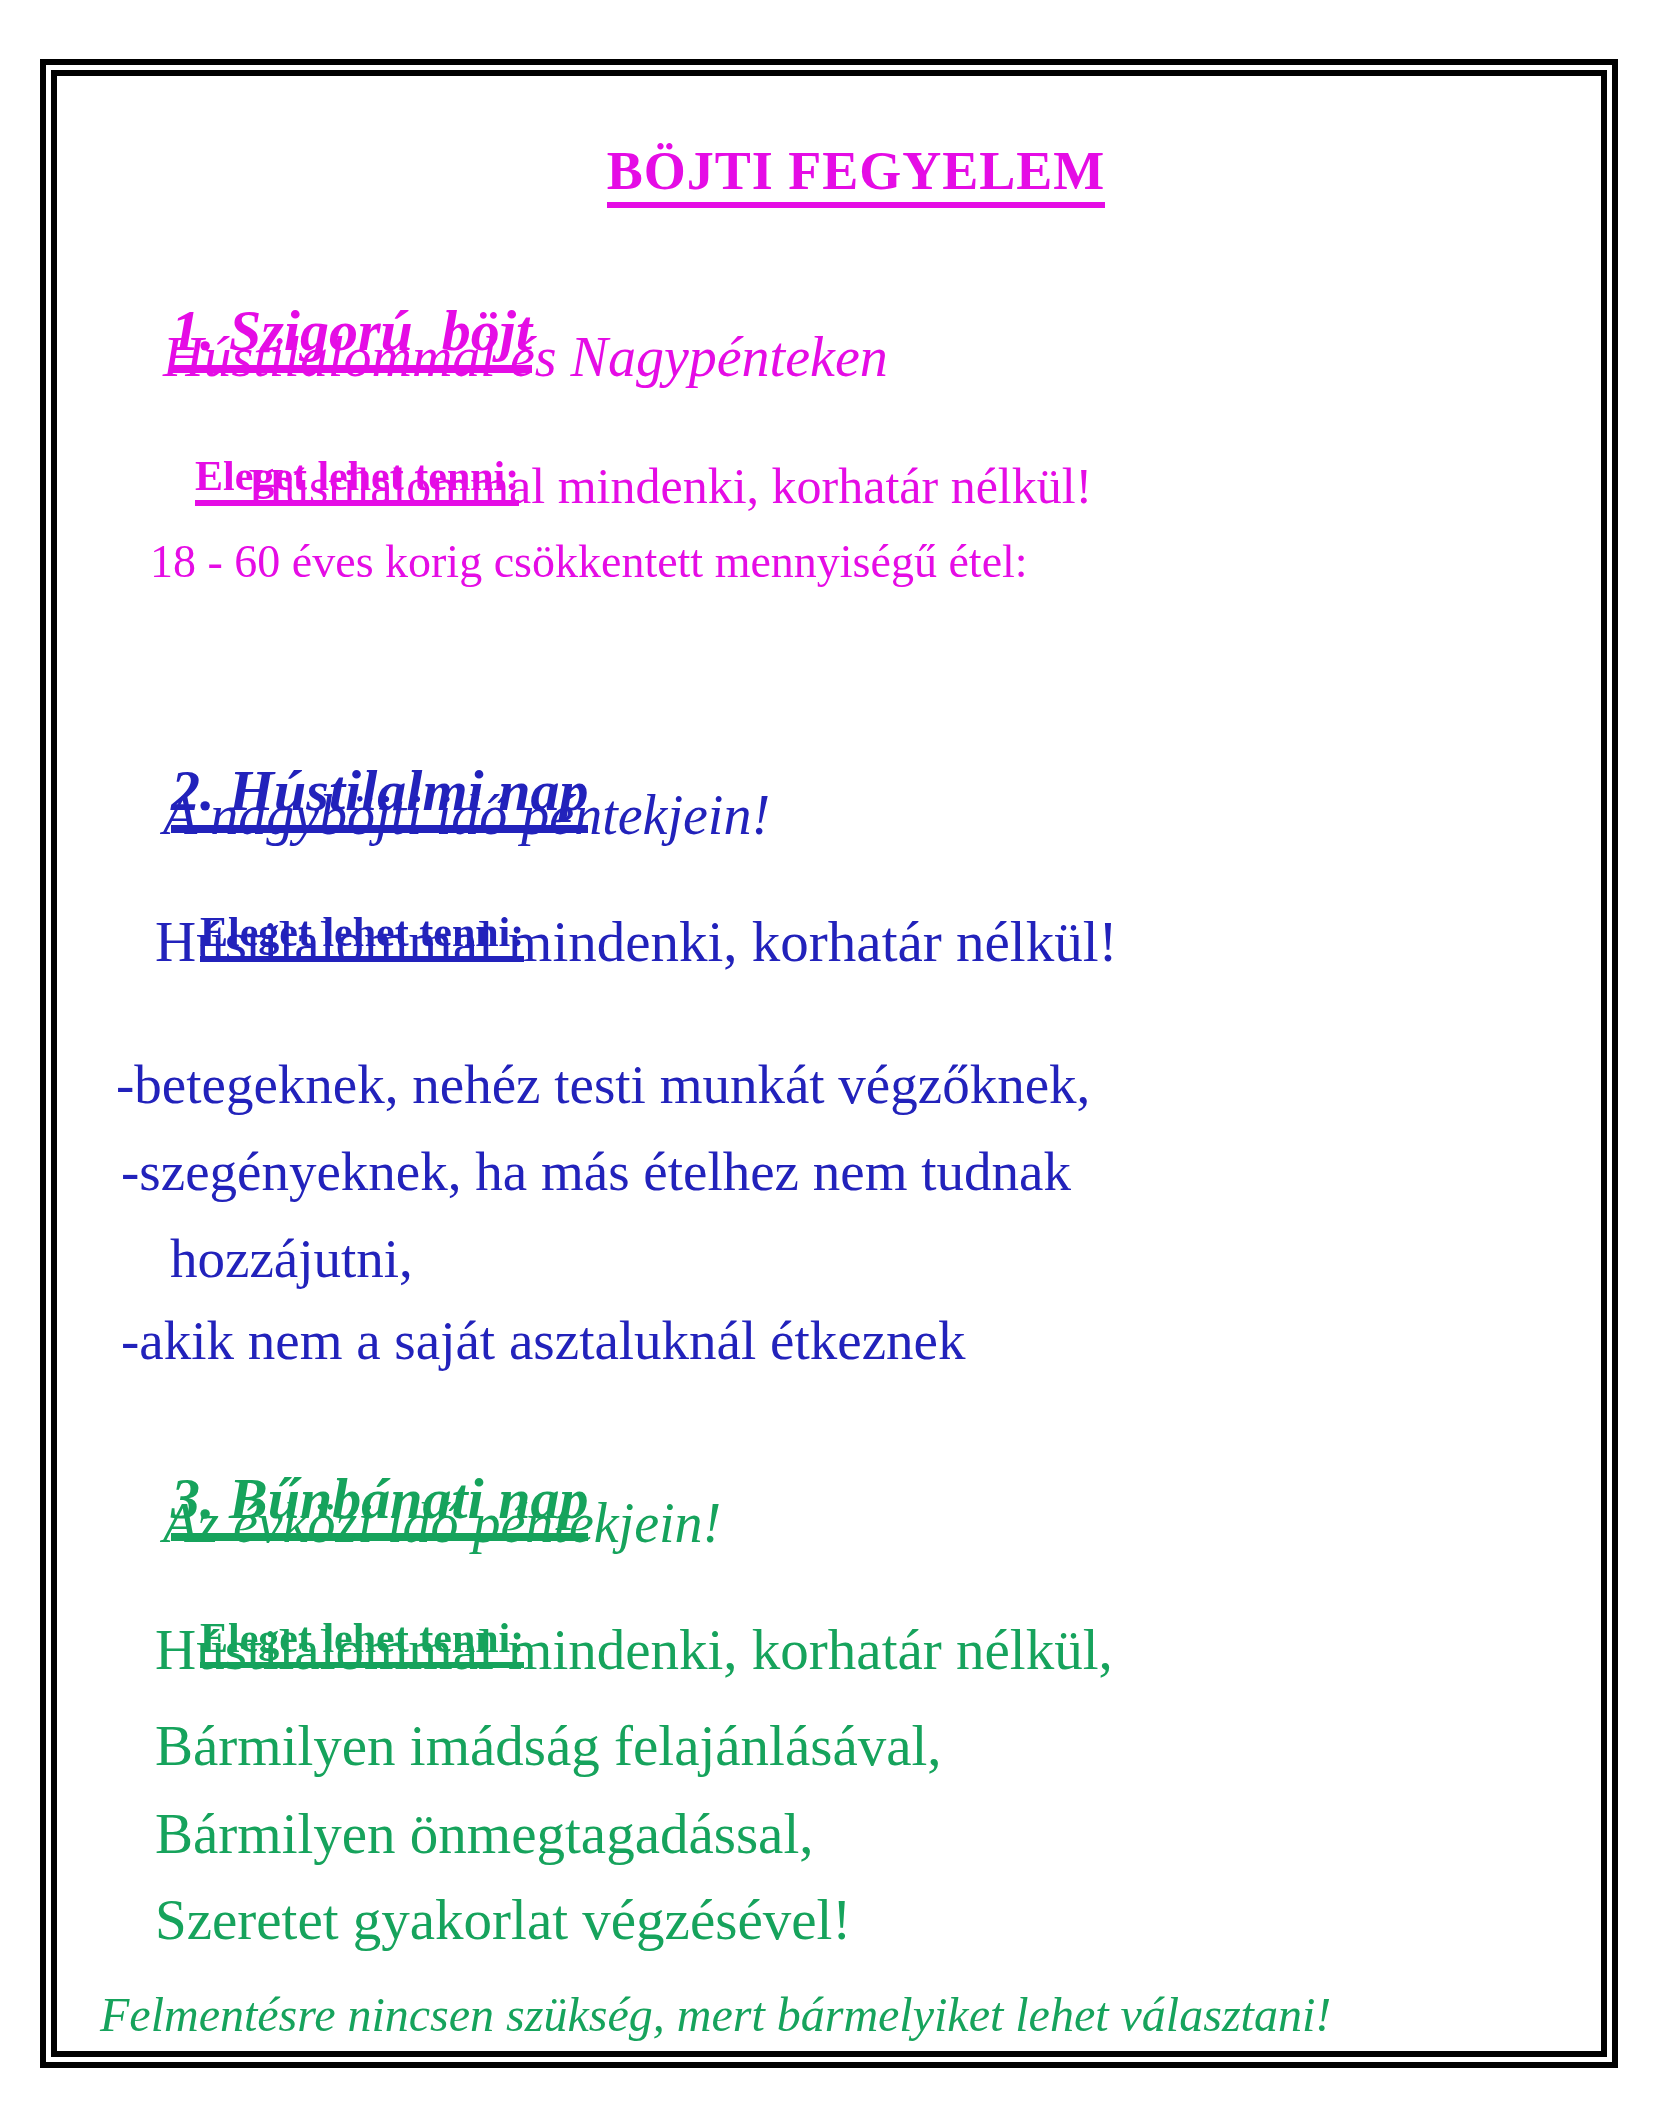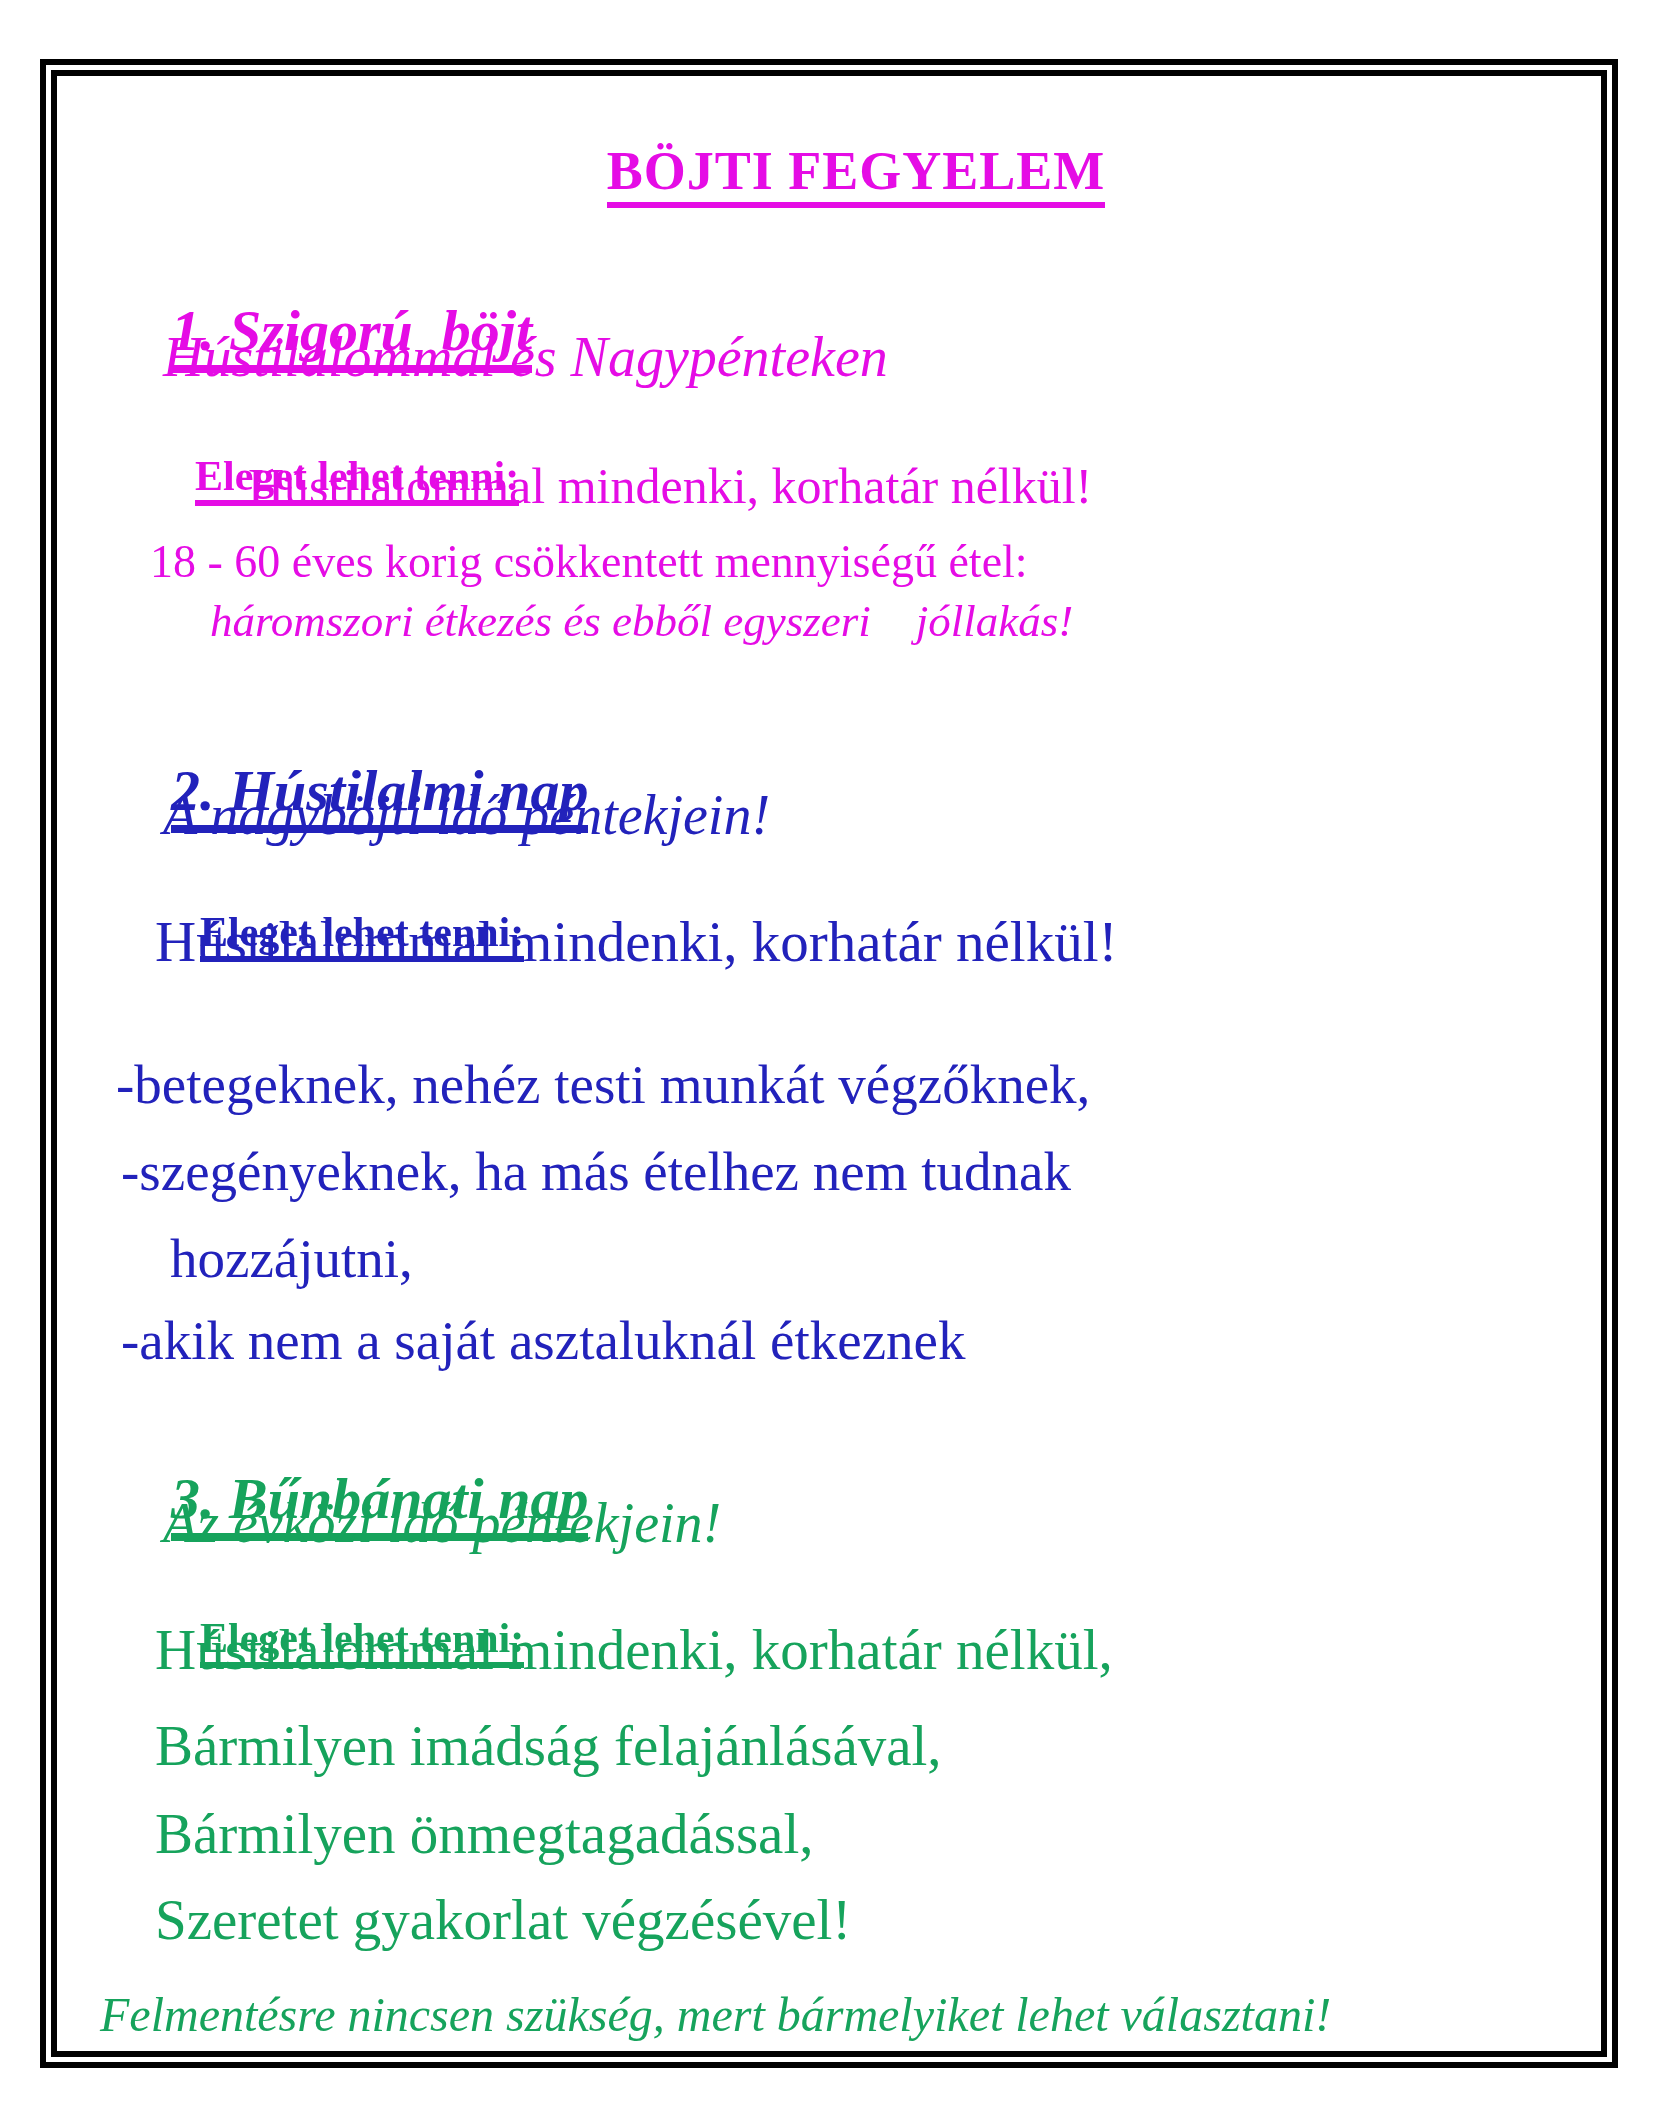--- a/index.html
+++ b/index.html
@@ -129,21 +129,20 @@
 
   <div class="abs heading sec1 l-s1-heading">
     <span class="u">1. Szigorú  böjt</span>
   </div>
   <div class="abs subheading sec1 l-s1-sub">Hústilalommal és Nagypénteken</div>
   <div class="abs label sec1 l-s1-label">
     <span class="u">Eleget lehet tenni:</span>
   </div>
   <div class="abs sec1 l-s1-line1">Hústilalommal mindenki, korhatár nélkül!</div>
   <div class="abs sec1 l-s1-line2">18 - 60 éves korig csökkentett mennyiségű étel:</div>
-  <div class="abs sec1 l-s1-line3">háromszori étkezés és ebből egyszeri    jóllakás!</div>
 
   <div class="abs heading sec2 l-s2-heading">
     <span class="u">2. Hústilalmi nap</span>
   </div>
   <div class="abs subheading sec2 l-s2-sub">A nagyböjti idő péntekjein!</div>
   <div class="abs label sec2 l-s2-label">
     <span class="u">Eleget lehet tenni:</span>
   </div>
   <div class="abs sec2 l-s2-line1">Hústilalommal mindenki, korhatár nélkül!</div>
   <div class="abs sec2 l-s2-item1">-betegeknek, nehéz testi munkát végzőknek,</div>

